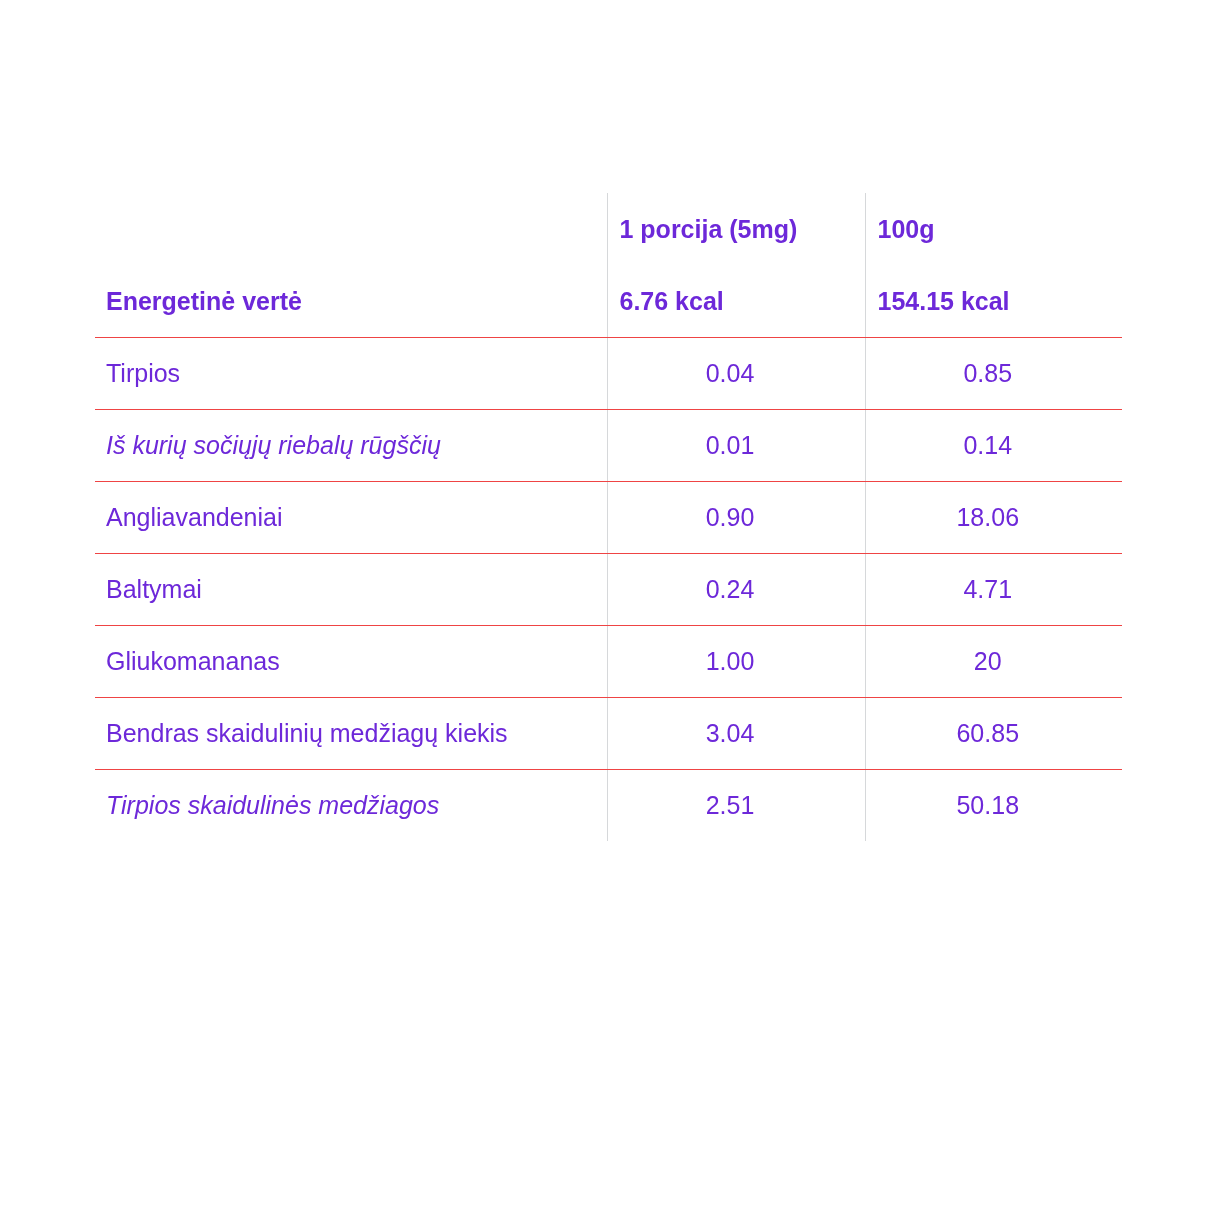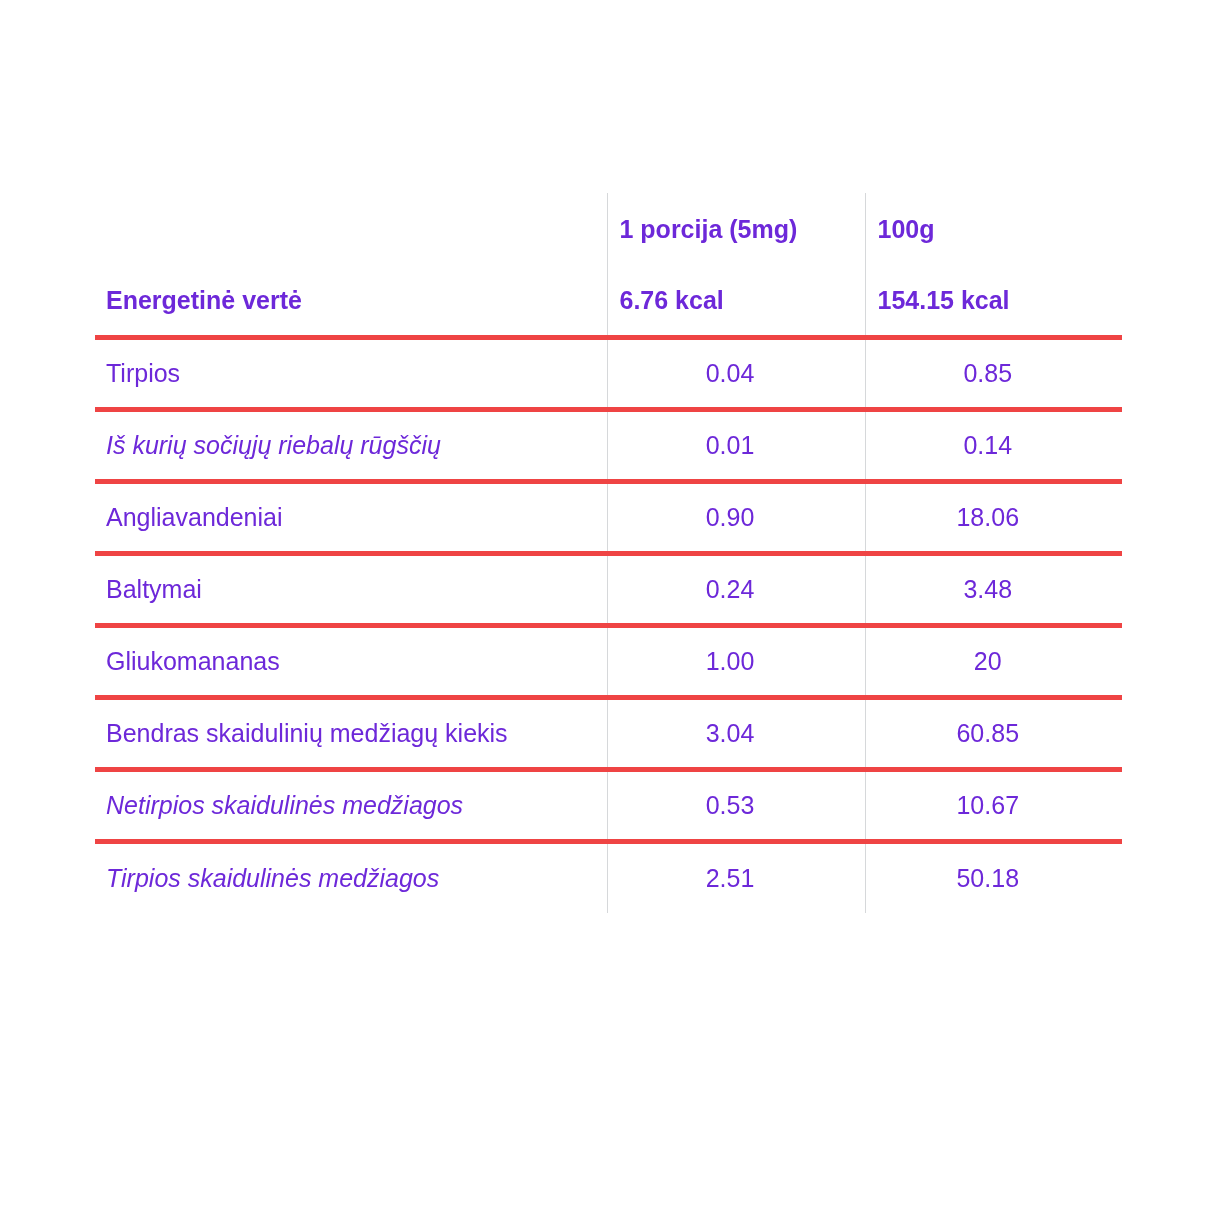--- a/index.html
+++ b/index.html
@@ -29,21 +29,21 @@
   table.nutri td {
     font-size: 25px;
     line-height: 1.2;
     vertical-align: middle;
     white-space: nowrap;
     overflow: hidden;
   }
   
   table.nutri td.v { border-left: 1px solid #d6d8da; }
   
-  table.nutri tr.sep td { border-bottom: 5px solid #ef4444; }
+  table.nutri tr.sep td { border-bottom: 1px solid #ef4444; }
   td.label { text-align: left; padding-left: 11px; }
   td.num   { text-align: center; padding-right: 12px; }
   td.hleft { text-align: left;  padding-left: 12px; }
   .bold { font-weight: 700; }
   tr.sub td.label { font-style: italic; }
 </style>
 </head>
 <body>
 
 <div class="canvas">
@@ -76,37 +76,32 @@
         <td class="v num">0.14</td>
       </tr>
       <tr class="sep">
         <td class="label">Angliavandeniai</td>
         <td class="v num">0.90</td>
         <td class="v num">18.06</td>
       </tr>
       <tr class="sep">
         <td class="label">Baltymai</td>
         <td class="v num">0.24</td>
-        <td class="v num">3.48</td>
+        <td class="v num">4.71</td>
       </tr>
       <tr class="sep">
         <td class="label">Gliukomananas</td>
         <td class="v num">1.00</td>
         <td class="v num">20</td>
       </tr>
       <tr class="sep">
         <td class="label">Bendras skaidulinių medžiagų kiekis</td>
         <td class="v num">3.04</td>
         <td class="v num">60.85</td>
       </tr>
-      <tr class="sep sub">
-        <td class="label">Netirpios skaidulinės medžiagos</td>
-        <td class="v num">0.53</td>
-        <td class="v num">10.67</td>
-      </tr>
       <tr class="sub">
         <td class="label">Tirpios skaidulinės medžiagos</td>
         <td class="v num">2.51</td>
         <td class="v num">50.18</td>
       </tr>
     </tbody>
   </table>
 </div>
 
 </body></html>

